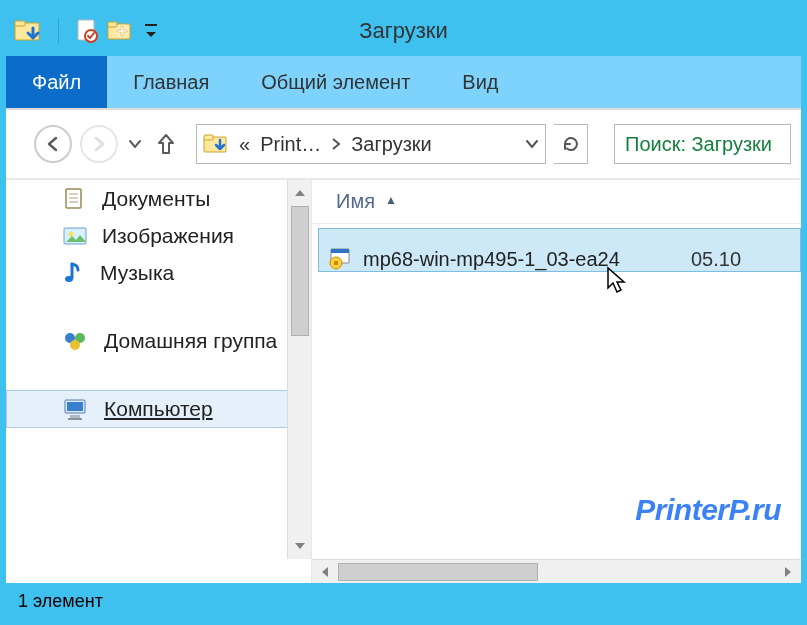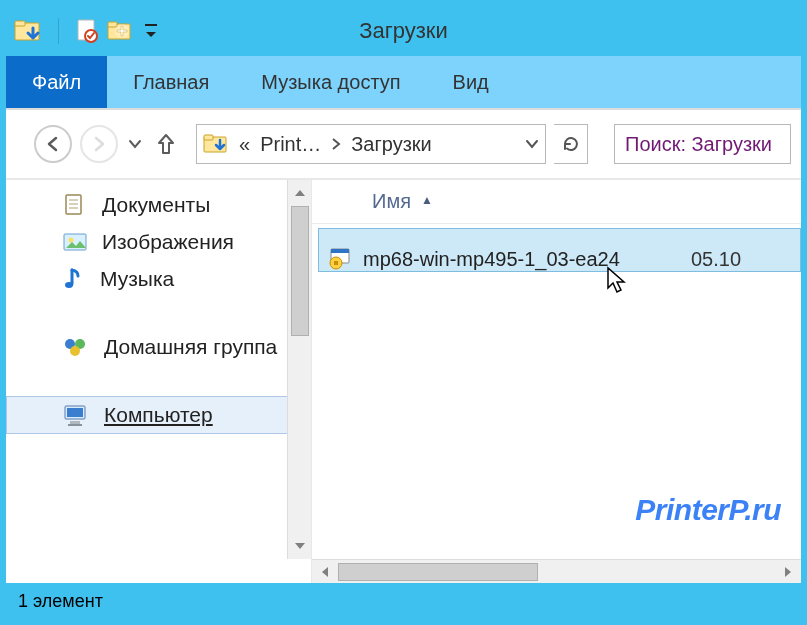--- a/index.html
+++ b/index.html
@@ -59,30 +59,30 @@
     display: flex; align-items: center; padding: 0 6px; gap: 10px;
     margin-left: 8px;
   }
   .crumb { font-size: 20px; color: #333; white-space: nowrap; }
   .crumb-sep { color: #666; }
   .addr-drop { margin-left: auto; color: #555; }
   .refresh-area { width: 34px; height: 40px; border: 1px solid #b8b8b8; border-left: none;
     display: flex; align-items: center; justify-content: center; }
   .searchbox {
     flex: 1; height: 40px; border: 1px solid #b8b8b8; margin-left: 18px;
-    display: flex; align-items: center; padding: 0 10px; color: #701a75; font-size: 20px;
+    display: flex; align-items: center; padding: 0 10px; color: #15803d; font-size: 20px;
     overflow: hidden;
   }
   
   .body { flex: 1; display: flex; min-height: 0; }
   .sidebar {
     width: 306px; background: #fff; border-right: 1px solid #e8e8e8;
     position: relative; overflow: hidden;
   }
-  .tree { padding-top: 6px; }
+  .tree { }
   .tree-item {
     display: flex; align-items: center; gap: 14px;
     padding: 6px 10px 6px 56px; font-size: 21px; color: #222;
     cursor: pointer; white-space: nowrap;
   }
   .tree-group { margin-top: 30px; }
   .tree-item.selected { background: #e6f0fb; border: 1px solid #b0c8e8; padding-left: 55px; text-decoration: underline;}
   .side-scroll {
     position: absolute; right: 0; top: 0; width: 24px; height: calc(100% - 24px);
     background: #f0f0f0; border-left: 1px solid #dcdcdc;
@@ -90,21 +90,21 @@
   }
   .side-scroll .arrow { height: 26px; display:flex;align-items:center;justify-content:center;width:100%;}
   .side-scroll .thumb { margin-top: 0; width: 18px; height: 130px; background: #cfcfcf; border: 1px solid #b0b0b0;}
   .side-scroll .track { flex:1; }
   
   .content { flex: 1; display: flex; flex-direction: column; position: relative; }
   .col-headers {
     height: 44px; display: flex; align-items: center;
     border-bottom: 1px solid #ececec; color: #52698f; font-size: 20px;
   }
-  .col-name { padding-left: 60px; flex: 0 0 370px; display:flex; align-items:center; gap:10px;}
+  .col-name { padding-left: 24px; flex: 0 0 370px; display:flex; align-items:center; gap:10px;}
   .col-date { flex: 1; }
   .sort-ind { color:#4b5d7e; font-size:12px; position:relative; top:-2px;}
   .file-list { flex:1; position:relative; }
   .file-row {
     display:flex; align-items:flex-end; height:44px;
     background:#cde8f7; border:1px solid #7fbde0;
     margin: 4px 0 0 6px;
   }
   .file-row .ficon { width:44px; display:flex; justify-content:center;}
   .file-row .fname { flex:0 0 320px; font-size:20px; color:#222; }
@@ -167,21 +167,21 @@
             <path d="M3 12 L8 17 L13 12 Z" fill="#222"></path>
           </svg>
       </span>
     </div>
     <div class="title-text">Загрузки</div>
   </div>
 
   <div class="ribbon">
     <div class="ribbon-tab active">Файл</div>
     <div class="ribbon-tab">Главная</div>
-    <div class="ribbon-tab">Музыка доступ</div>
+    <div class="ribbon-tab">Общий элемент</div>
     <div class="ribbon-tab">Вид</div>
   </div>
 
   <div class="navbar">
     <div class="nav-btn">
       <svg width="18" height="18" viewBox="0 0 18 18">
           <path d="M12 3 L5 9 L12 15" stroke="#5c5c5c" stroke-width="2.5" fill="none" stroke-linecap="round" stroke-linejoin="round"></path>
         </svg>
     </div>
     <div class="nav-btn disabled">

